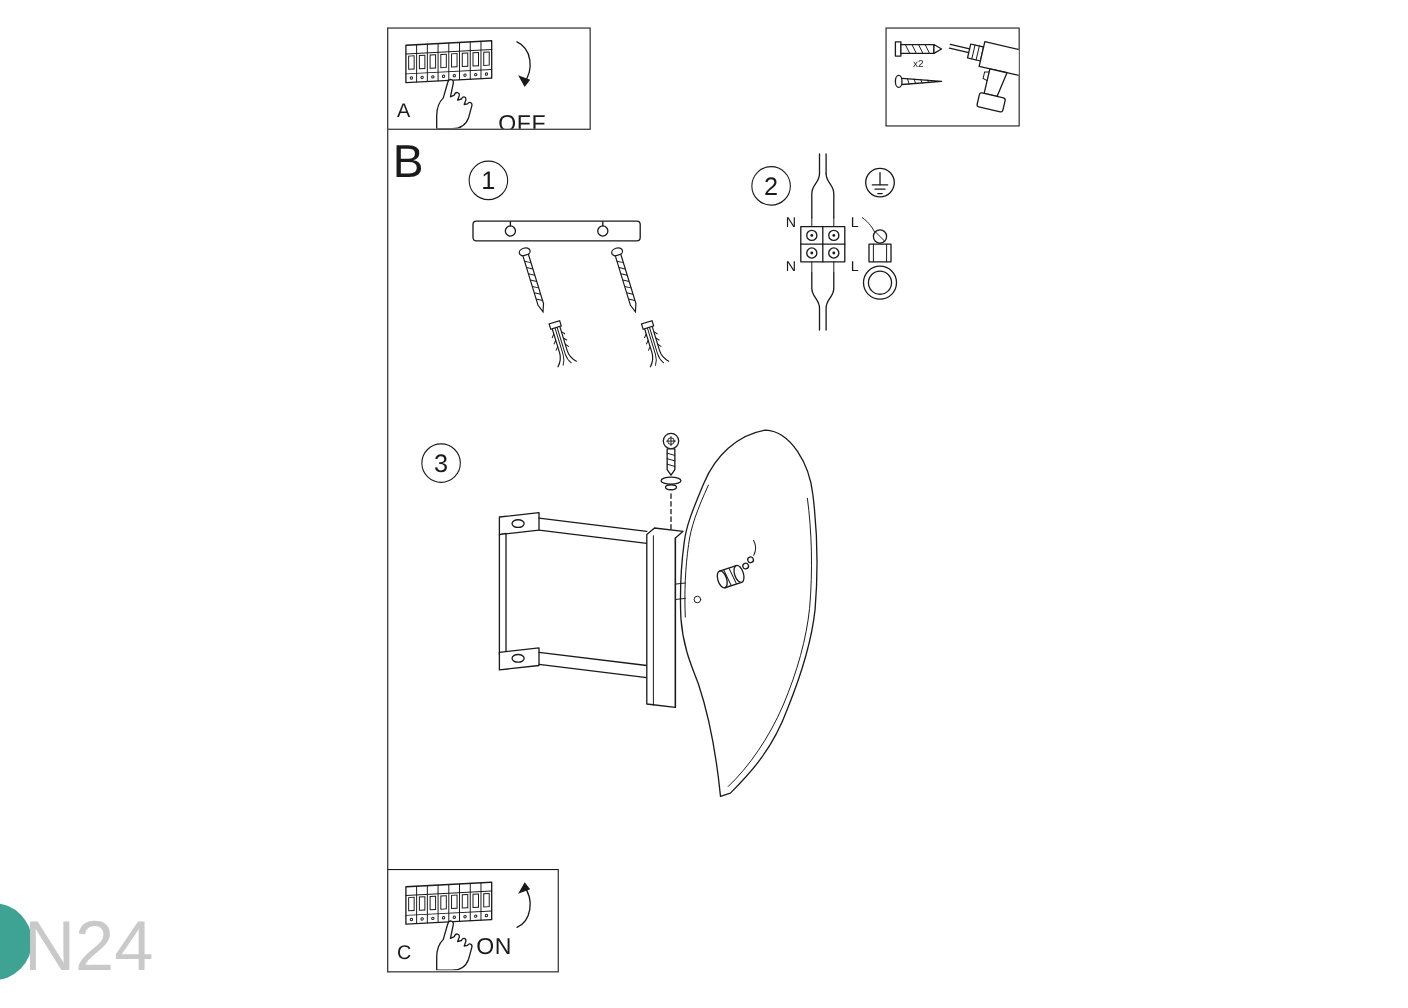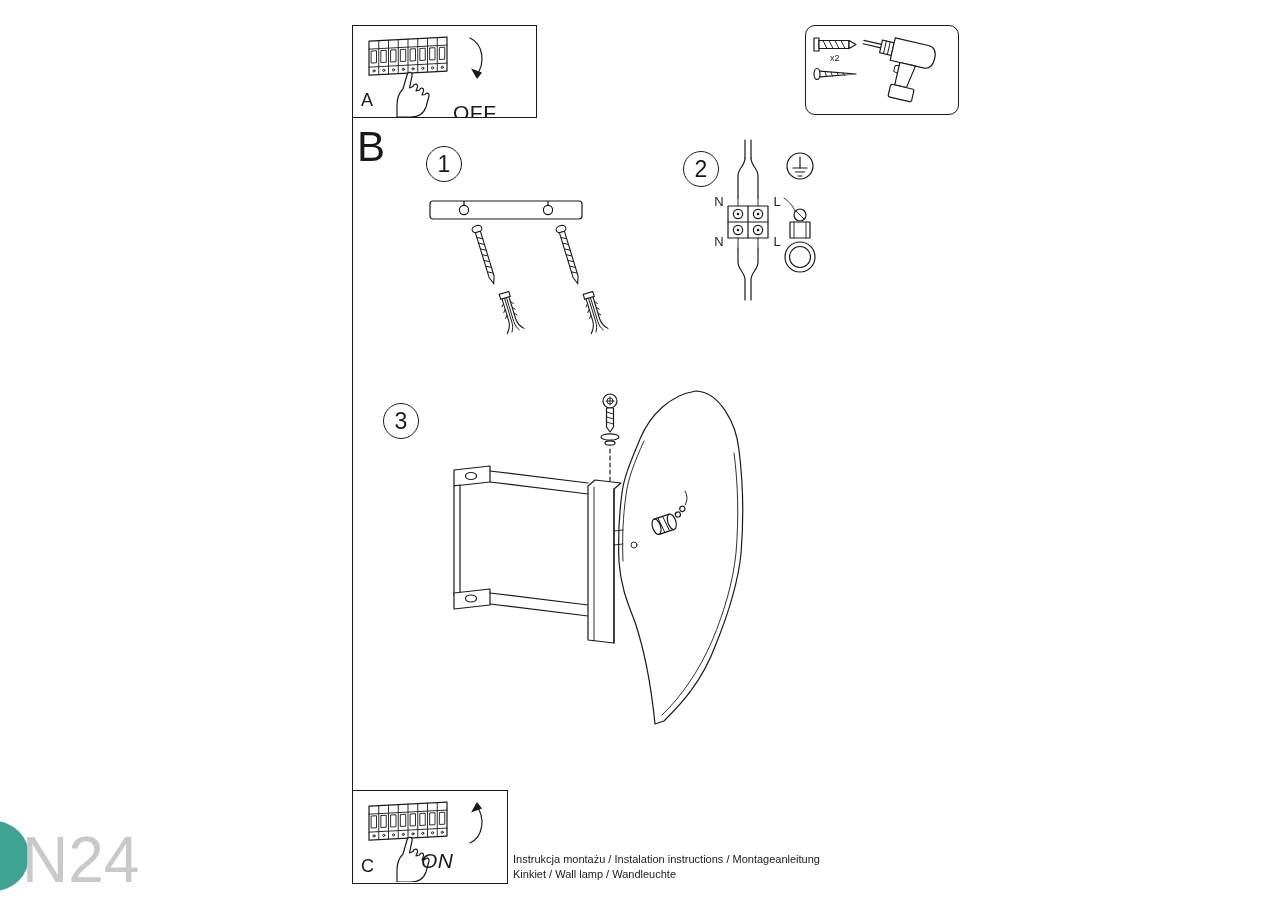--- a/index.html
+++ b/index.html
@@ -62,21 +62,21 @@
       <path class="lnf" d="M44,91 L44,79 C44,72 46,67 50,63 L54,49 C55,45 60,45.5 59,50 L56.5,62 L60,60.5 C61,57 65,57.5 64.5,61 L63,65 L66.5,64 C67.5,61 71,61.5 70.5,65 L69,69 L72,68.5 C73.5,66 76.5,67 76,70 L73,81 C70.5,88 65,91 58,91 Z"></path>
       <g>
         <path class="ln" d="M117,12 C130,18 133,37 123,50"></path>
         <path class="fl" d="M124,53 L118,42.5 L129,46.5 Z"></path>
       </g>
     </svg>
     <div class="corner-label" style="left:8px;top:64px;">A</div>
     <div class="state-label" style="left:100px;top:59px;margin-top:16px;">OFF</div>
   </div>
 
-  <div class="box" style="left:805px;top:25px;width:154px;height:90px;border-radius:10px;">
+  <div class="box" style="left:805px;top:25px;width:122px;height:90px;">
     <svg width="133" height="88" viewBox="0 0 133 88">
       <g>
         <rect class="lnf" x="8" y="12" width="5" height="13"></rect>
         <rect class="lnf" x="13" y="14.5" width="30" height="8"></rect>
         <path class="lnf" d="M43,14.5 L50,18.5 L43,22.5 Z"></path>
         <line class="thin" x1="17" y1="14.5" x2="21" y2="22.5"></line>
         <line class="thin" x1="23" y1="14.5" x2="27" y2="22.5"></line>
         <line class="thin" x1="29" y1="14.5" x2="33" y2="22.5"></line>
         <line class="thin" x1="35" y1="14.5" x2="39" y2="22.5"></line>
       </g>
@@ -293,26 +293,22 @@
         <circle class="thin" cx="79.5" cy="42" r="1.1"></circle>
           <circle class="thin" cx="89.25" cy="42" r="1.1"></circle>
       </g>
       <path class="lnf" d="M44,91 L44,79 C44,72 46,67 50,63 L54,49 C55,45 60,45.5 59,50 L56.5,62 L60,60.5 C61,57 65,57.5 64.5,61 L63,65 L66.5,64 C67.5,61 71,61.5 70.5,65 L69,69 L72,68.5 C73.5,66 76.5,67 76,70 L73,81 C70.5,88 65,91 58,91 Z"></path>
       <g>
         <path class="ln" d="M117,52 C130,46 133,27 123,14"></path>
         <path class="fl" d="M124,11 L118,21.5 L129,17.5 Z"></path>
       </g>
     </svg>
     <div class="corner-label" style="left:8px;top:65px;">C</div>
-    <div class="state-label" style="left:68px;top:58px;font-style:italic;">ON</div>
-  </div>
-
-  <div class="footer" style="left:513px;top:852px;">
-    <div>Instrukcja montażu / Instalation instructions / Montageanleitung</div>
-    <div>Kinkiet / Wall lamp / Wandleuchte</div>
-  </div>
+    <div class="state-label" style="left:80px;top:58px;">ON</div>
+  </div>
+
 
   <svg class="abs" style="left:-46px;top:812px;" width="230" height="95">
     <circle cx="40" cy="44" r="35" fill="#3fa393"></circle>
     <text x="68" y="70" font-size="64" font-family="Liberation Sans, DejaVu Sans, sans-serif" fill="#c9c9c9">N24</text>
   </svg>
 
 </div>
 
 </body></html>

